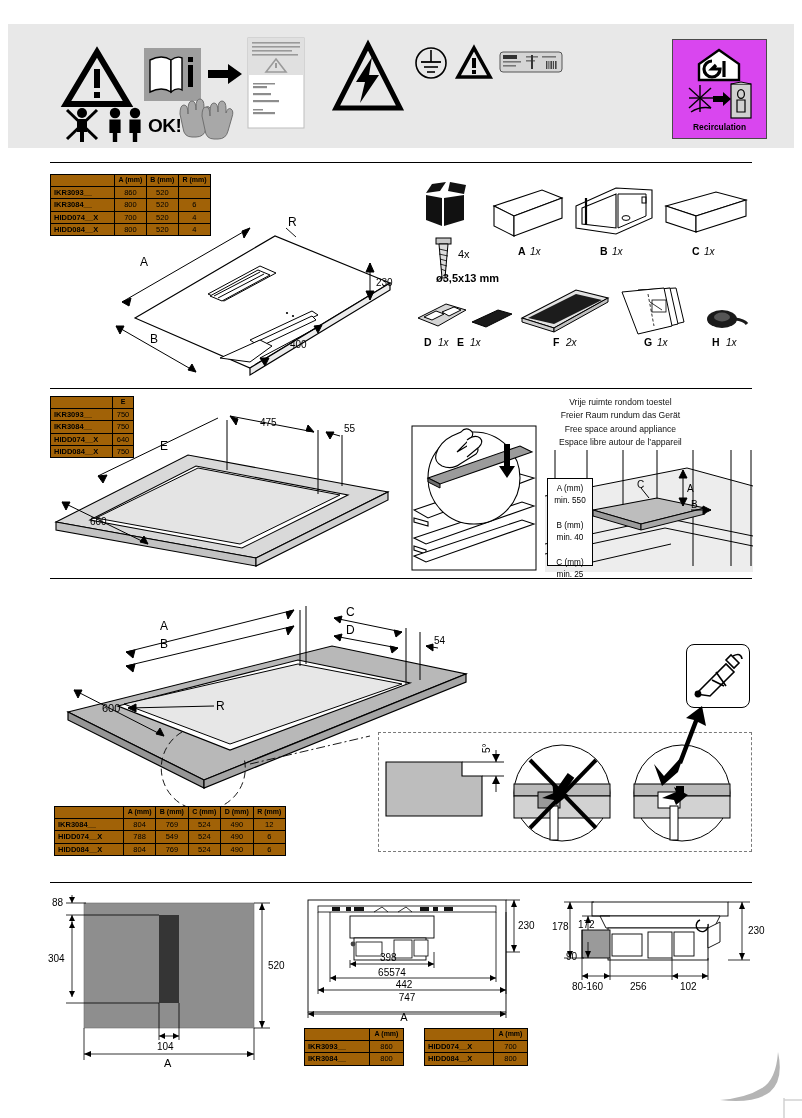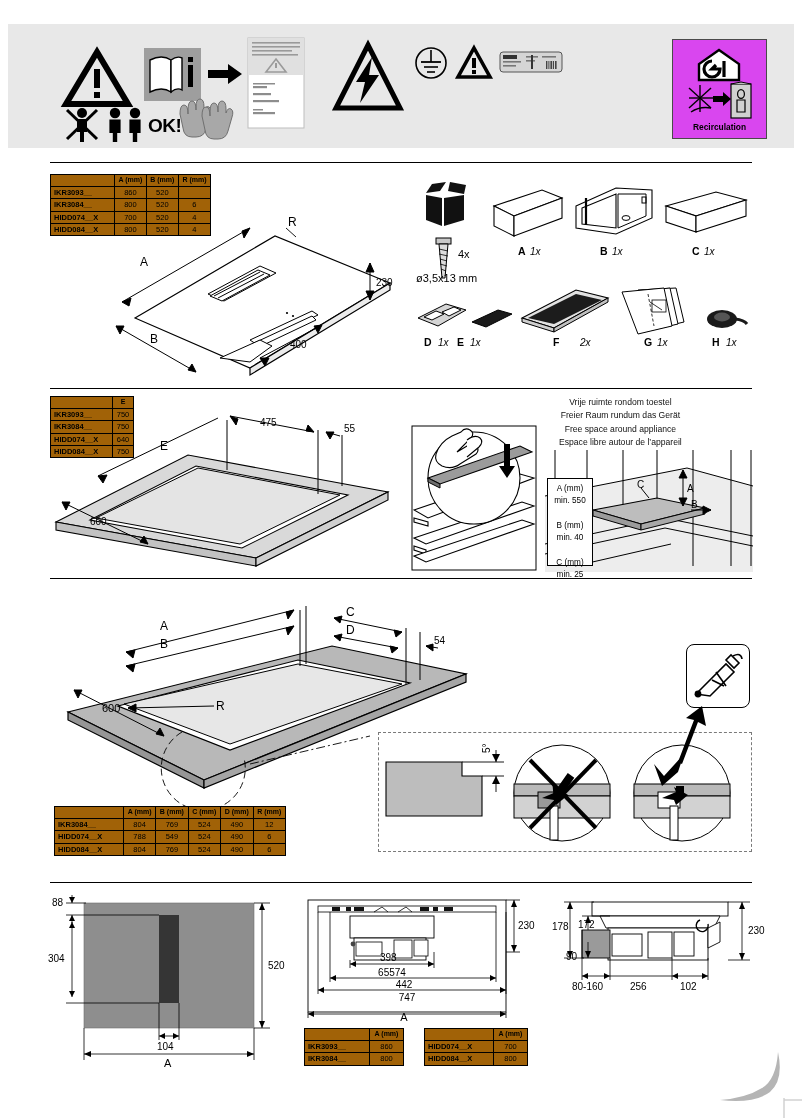--- a/index.html
+++ b/index.html
@@ -268,21 +268,21 @@
     <path d="M11 6 L20 6 L17 40 L14 40 Z" fill="#dcdcdc" stroke="#000" stroke-width="1"></path>
     <g stroke="#000" stroke-width=".8">
       <line x1="11" y1="11" x2="20" y2="13"></line>
         <line x1="11" y1="16" x2="20" y2="18"></line>
       <line x1="12" y1="21" x2="19" y2="23"></line>
         <line x1="12" y1="26" x2="19" y2="28"></line>
       <line x1="13" y1="31" x2="18" y2="33"></line>
     </g>
   </svg>
   <div class="screwtxt" style="left:458px;top:248px;">4x</div>
-  <div class="screwtxt" style="left:416px;top:272px;">ø3,5x13 mm</div>
+  <div class="screwtxt" style="left:436px;top:272px;font-weight:bold;">ø3,5x13 mm</div>
 
   <svg class="abs" style="left:492px;top:188px;" width="72" height="52">
     <polygon points="2,18 50,2 70,10 22,28" fill="#fff" stroke="#000" stroke-width="1.1"></polygon>
     <polygon points="2,18 22,28 22,48 2,38" fill="#fff" stroke="#000" stroke-width="1.1"></polygon>
     <polygon points="22,28 70,10 70,30 22,48" fill="#fff" stroke="#000" stroke-width="1.1"></polygon>
   </svg>
   <div class="partlbl" style="left:518px;top:245px;">A</div>
   <div class="partqty" style="left:530px;top:246px;">1x</div>
 
   <svg class="abs" style="left:574px;top:184px;" width="80" height="56">
@@ -318,21 +318,21 @@
   <div class="partlbl" style="left:457px;top:336px;">E</div>
   <div class="partqty" style="left:470px;top:337px;">1x</div>
 
   <svg class="abs" style="left:520px;top:288px;" width="90" height="46">
     <polygon points="2,30 56,2 88,10 34,40" fill="#e2e2e2" stroke="#000" stroke-width="1.1"></polygon>
     <polygon points="8,30 56,6 82,12 34,36" fill="#1c1c1c"></polygon>
     <polygon points="2,30 34,40 34,44 2,34" fill="#cfcfcf" stroke="#000" stroke-width="1"></polygon>
     <polygon points="34,40 88,10 88,14 34,44" fill="#c0c0c0" stroke="#000" stroke-width="1"></polygon>
   </svg>
   <div class="partlbl" style="left:553px;top:336px;">F</div>
-  <div class="partqty" style="left:580px;top:337px;">2x</div>
+  <div class="partqty" style="left:566px;top:337px;">2x</div>
 
   <svg class="abs" style="left:618px;top:286px;" width="76" height="52">
     <polygon points="20,4 58,2 66,36 32,44" fill="#fff" stroke="#000" stroke-width="1"></polygon>
     <polygon points="12,6 52,2 60,38 26,46" fill="#fff" stroke="#000" stroke-width="1"></polygon>
     <polygon points="4,6 46,2 54,40 20,48" fill="#fff" stroke="#000" stroke-width="1"></polygon>
     <line x1="30" y1="8" x2="36" y2="40" stroke="#000" stroke-width=".8" stroke-dasharray="3,2"></line>
     <rect x="34" y="14" width="14" height="12" fill="none" stroke="#000" stroke-width=".8"></rect>
     <line x1="32" y1="16" x2="44" y2="24" stroke="#000" stroke-width=".8"></line>
   </svg>
   <div class="partlbl" style="left:644px;top:336px;">G</div>

